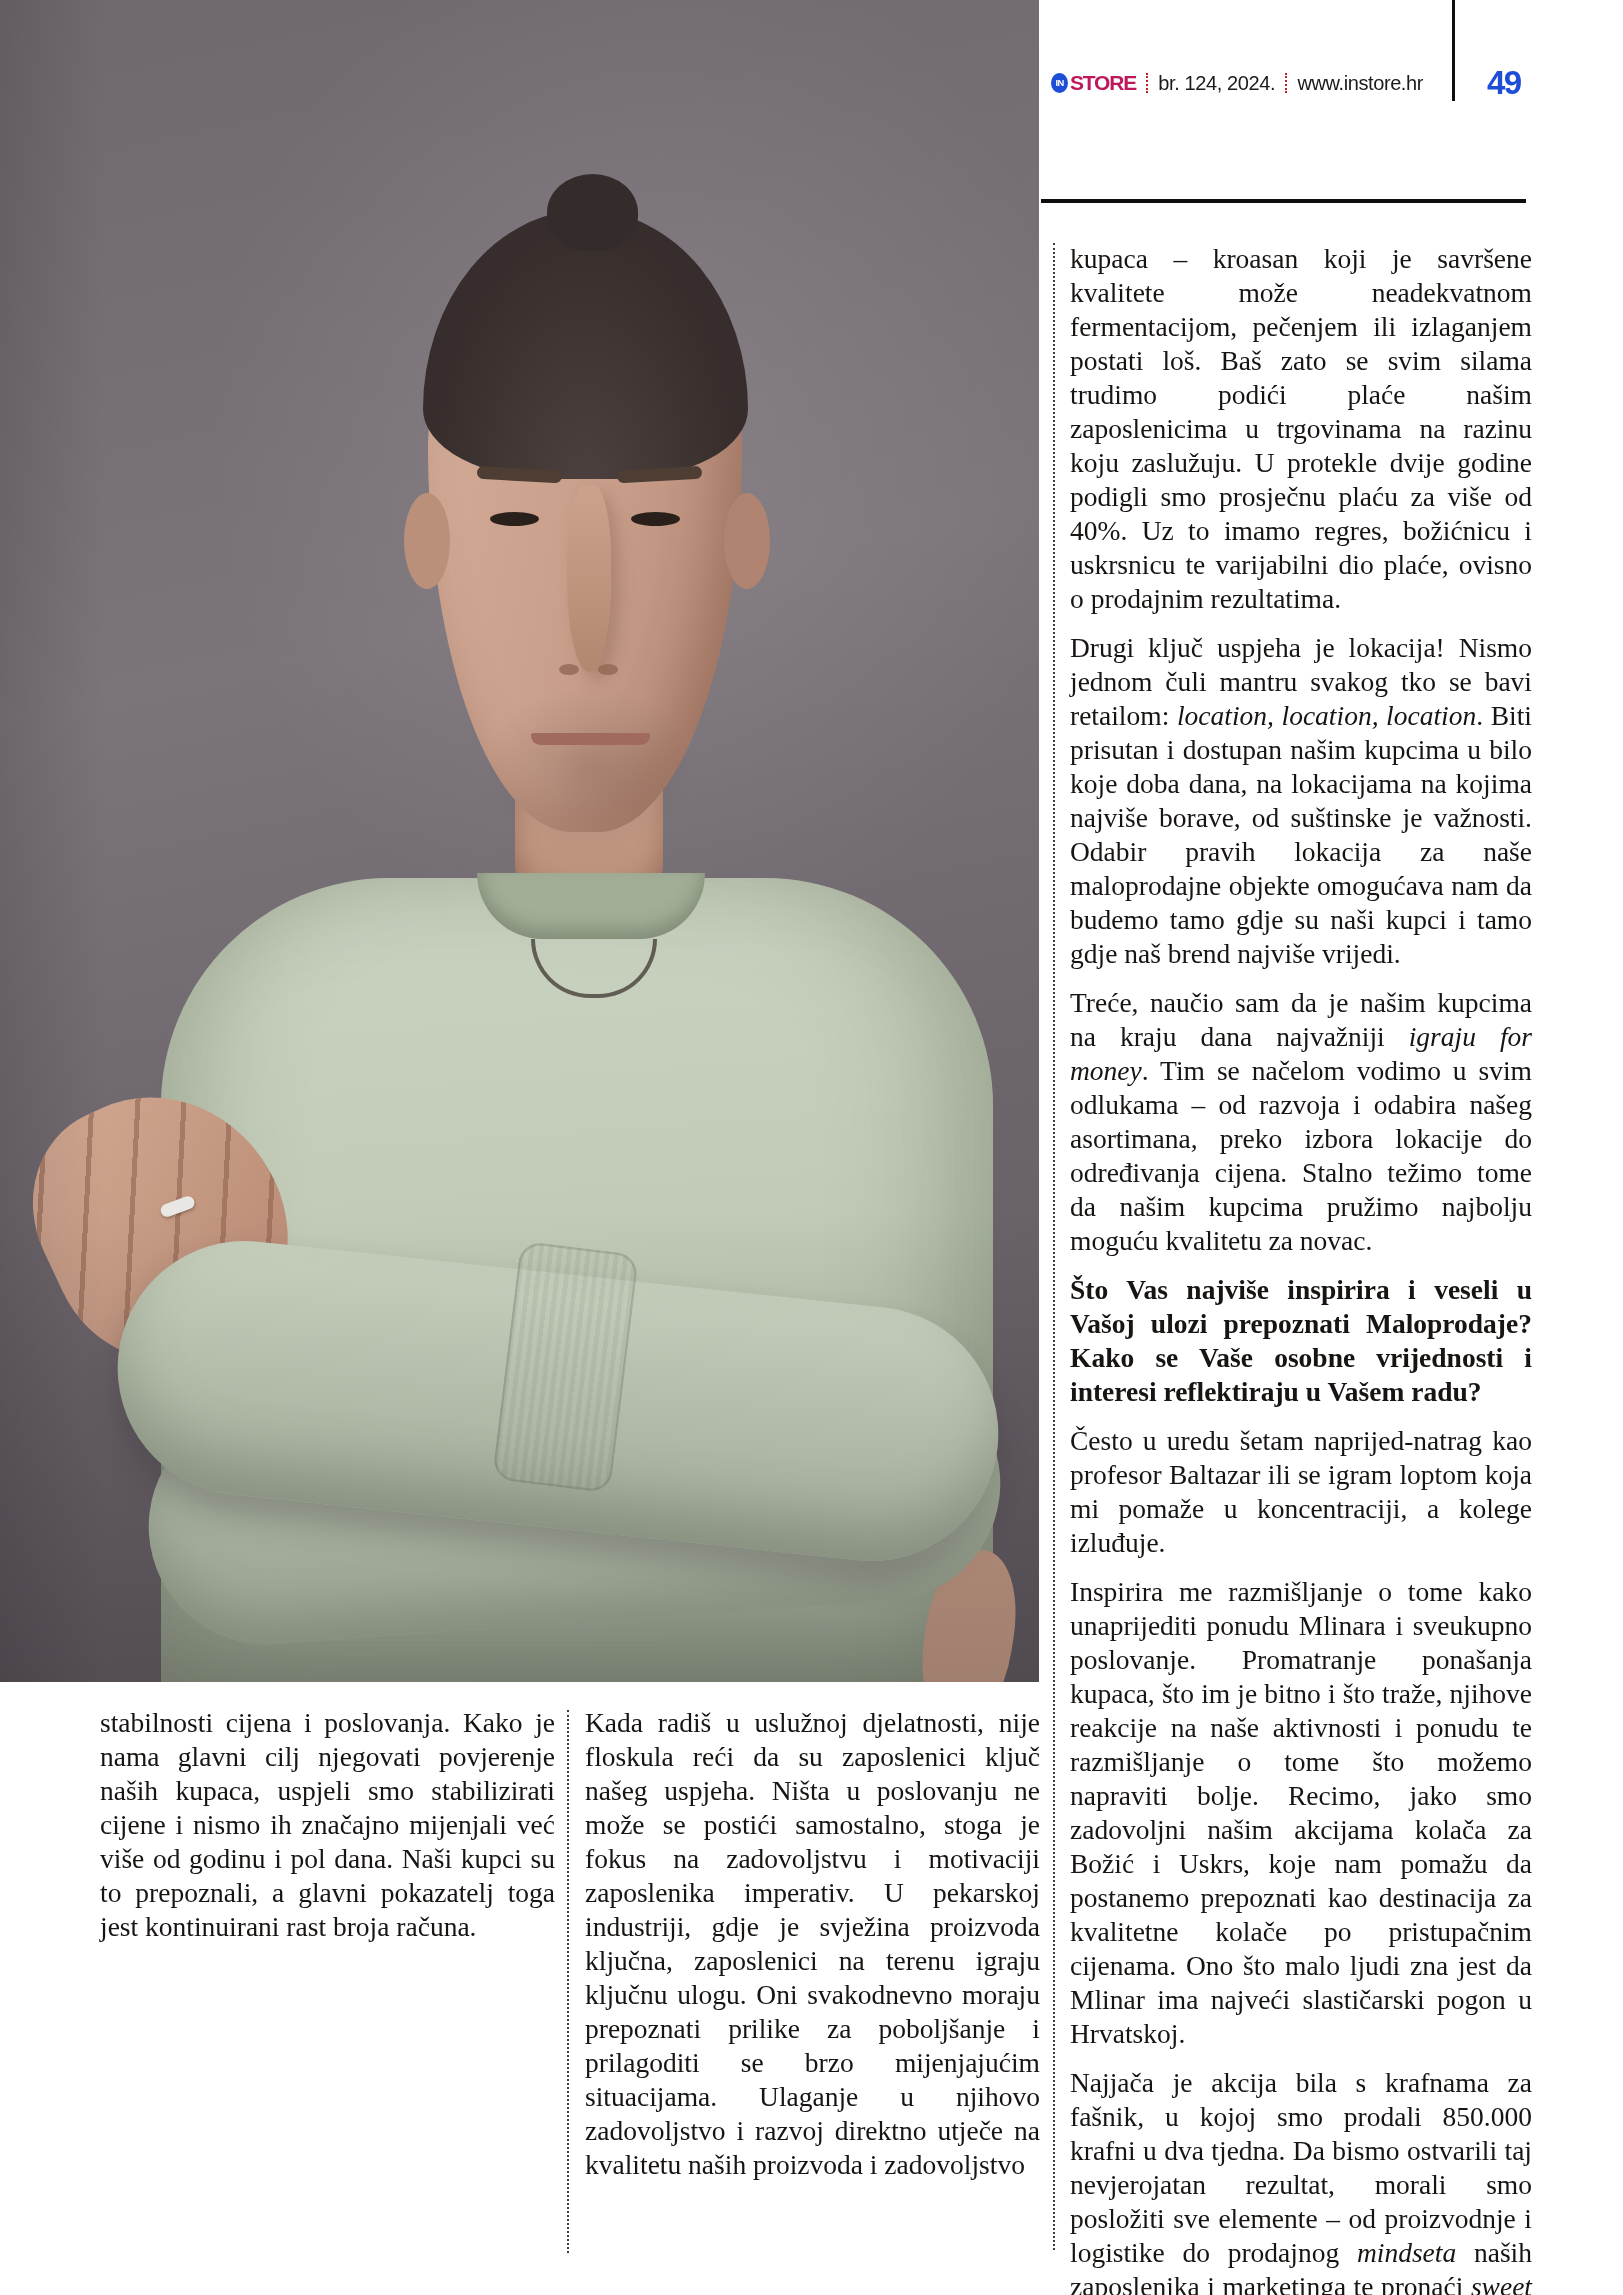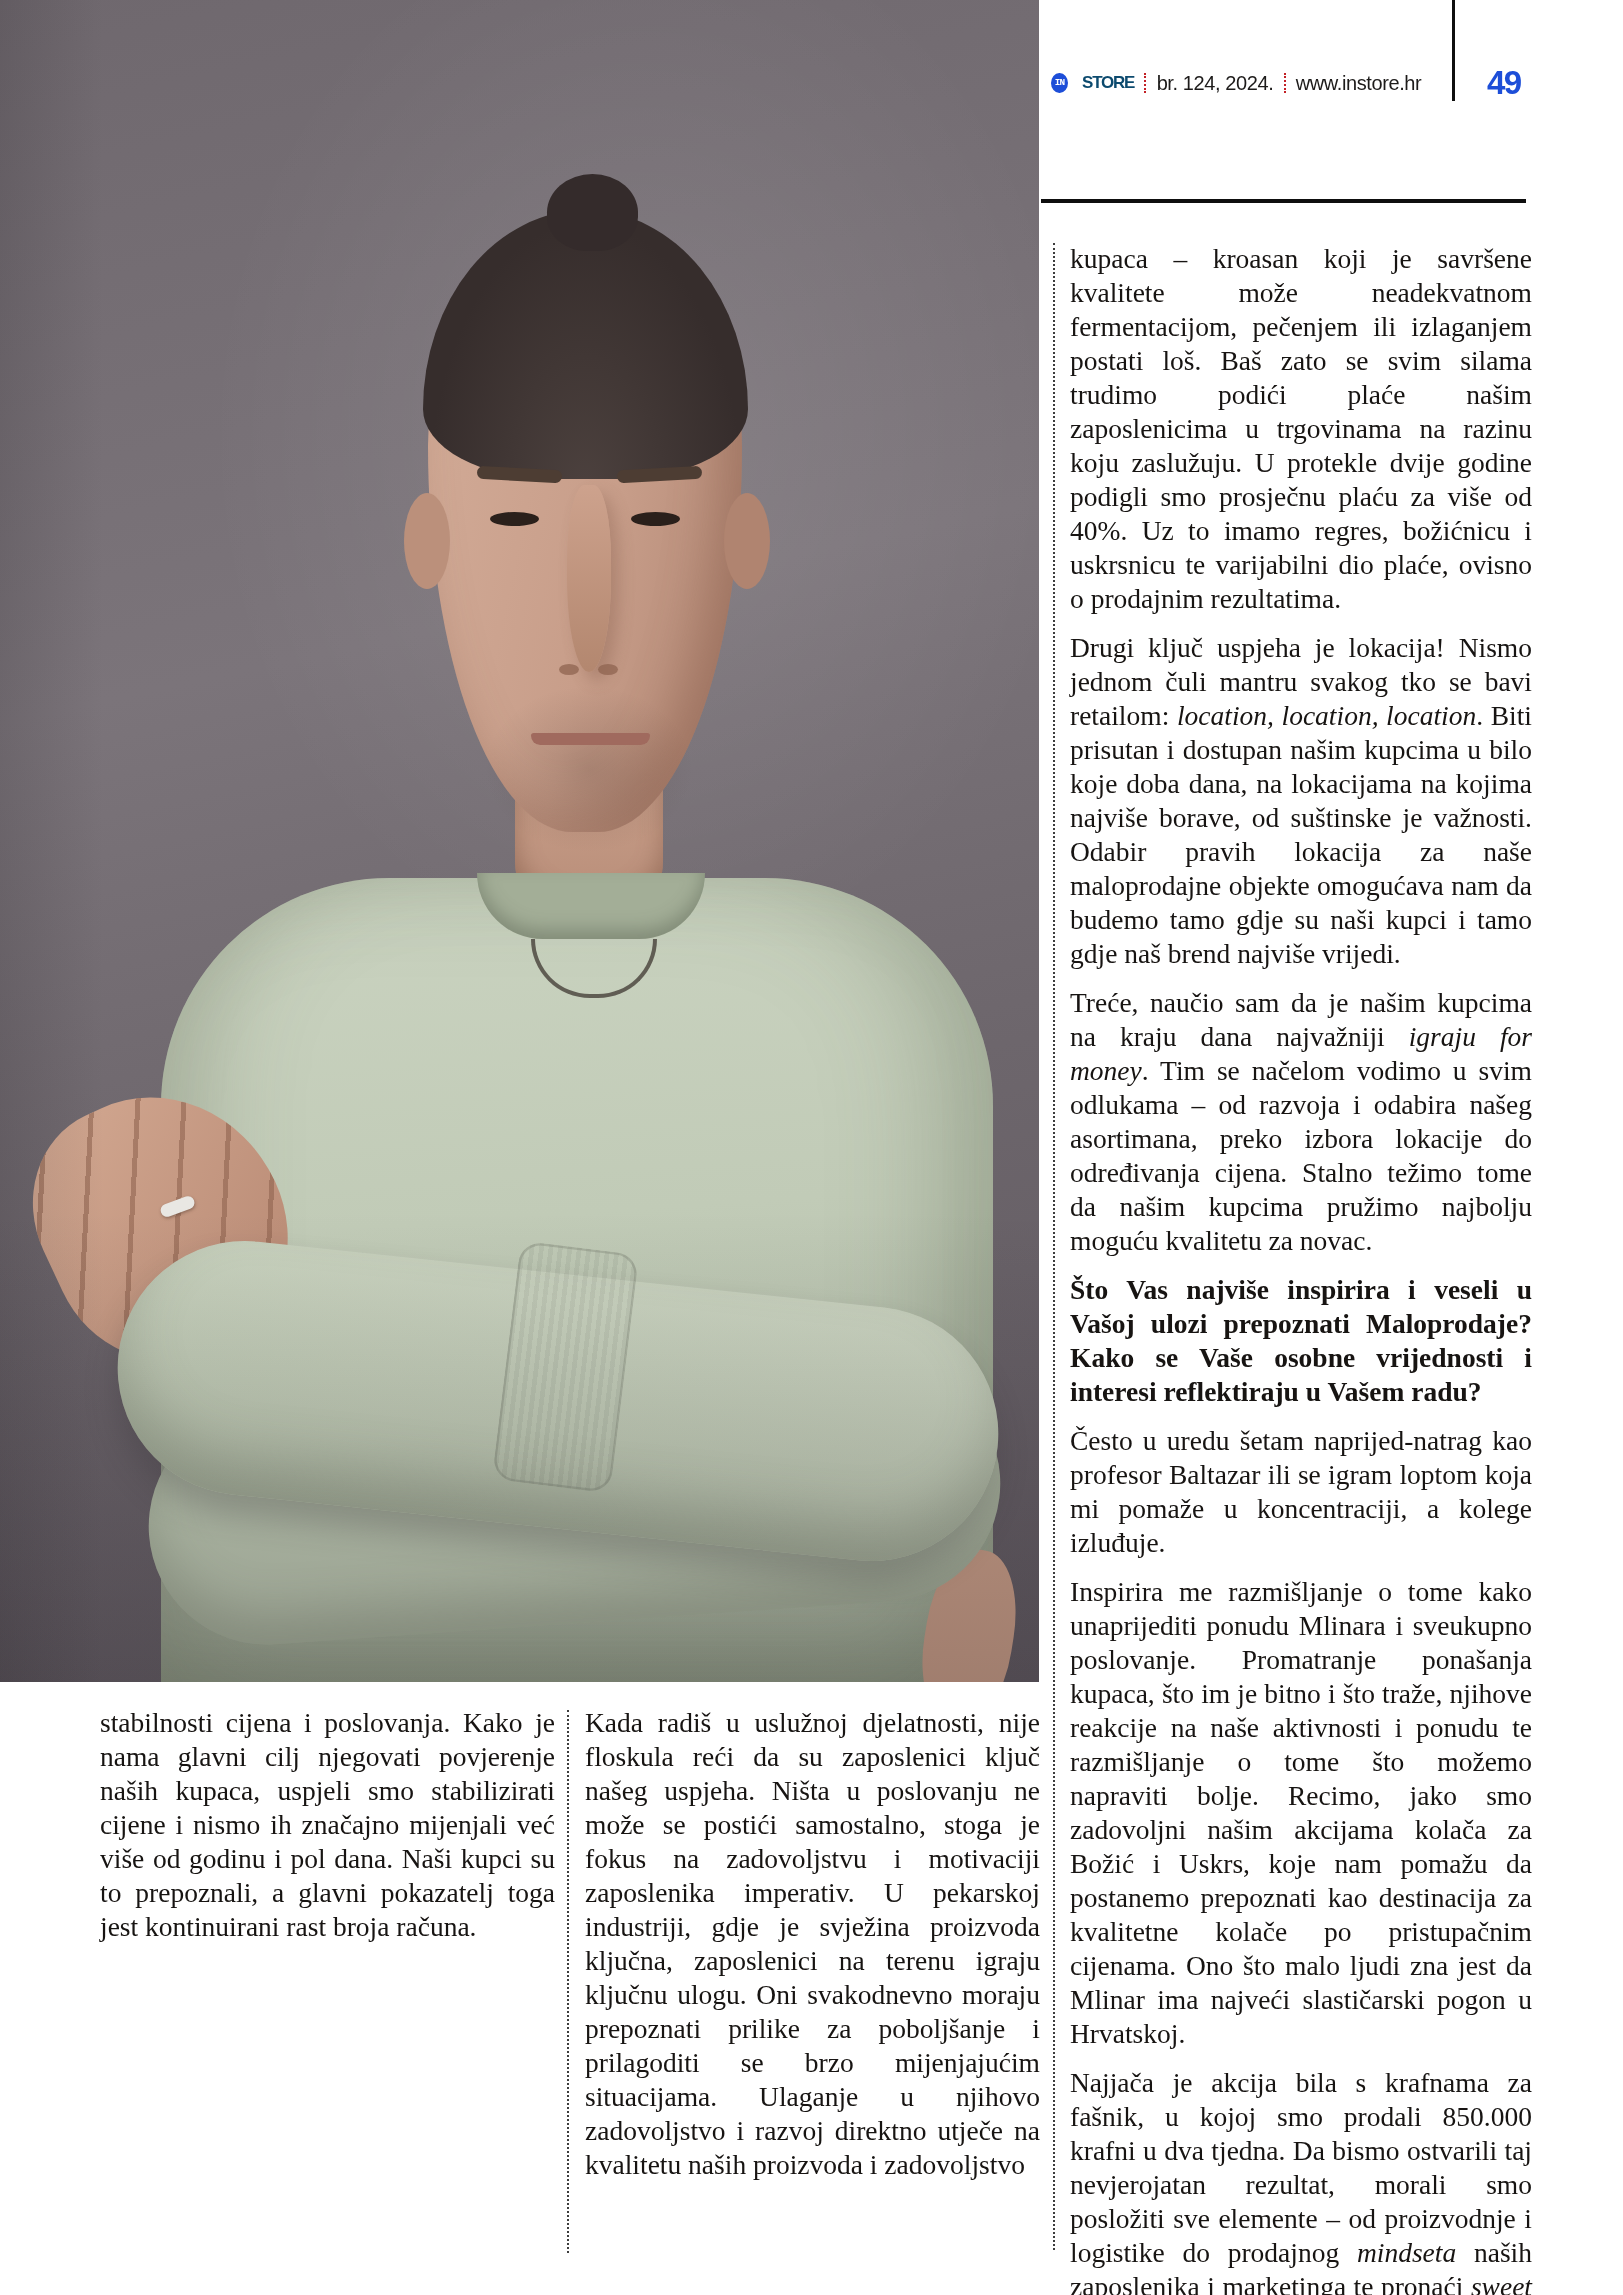--- a/index.html
+++ b/index.html
@@ -73,22 +73,22 @@
   .cuff    { left:506px; top:1247px; width:119px; height:240px;
              background:linear-gradient(90deg,#c9cdc2 0%, #b2b7ab 100%); border-radius:22px;
              transform:rotate(7deg); box-shadow: inset 0 0 0 2.4px rgba(120,126,112,0.35);
              background-image:repeating-linear-gradient(90deg, rgba(0,0,0,0.05) 0 4.7px, rgba(0,0,0,0) 4.7px 9.4px); }
 
   
   .masthead { position:absolute; left:1051px; top:68px; height:30px; display:flex; align-items:center; white-space:nowrap;
               font-family:"Liberation Sans", sans-serif; }
   .logo-circle { width:17px; height:20.4px; border-radius:50%; background:#1d4ed8; color:#ffffff;
               display:flex; align-items:center; justify-content:center;
-              font-size:9.4px; font-weight:700; letter-spacing:-0.8px;font-family:Liberation Mono, monospace; }
-  .brand { font-size:17px; font-weight:800; letter-spacing:-1.2px; color:#0c4a6e; margin-left:14px; }
+              font-size:9.4px; font-weight:700; letter-spacing:-0.8px; }
+  .brand { font-size:21px; font-weight:800; letter-spacing:-1.2px; color:#be185d; margin-left:2px; }
   .red-dots { width:0; height:20.4px; border-left:2.4px dotted #c32026; margin:0 10.2px; }
   .issue, .website { font-size:20px; color:#1d1b1a; letter-spacing:-0.4px; }
   .page-rule-v { position:absolute; left:1452px; top:0; width:3.1px; height:101px; background:#0e0e0e; }
   .page-num { position:absolute; left:1487px; top:64px; font-family:"Liberation Sans", sans-serif;
               font-size:33px; font-weight:800; letter-spacing:-1.6px; color:#1d4ed8; }
   .head-rule { position:absolute; left:1041px; top:199px; width:485px; height:3.9px; background:#0e0e0e; }
 
   
   .col { position:absolute; }
   .col p { margin:0 0 15px 0; text-align:justify; font-size:27.5px; line-height:34px; }

